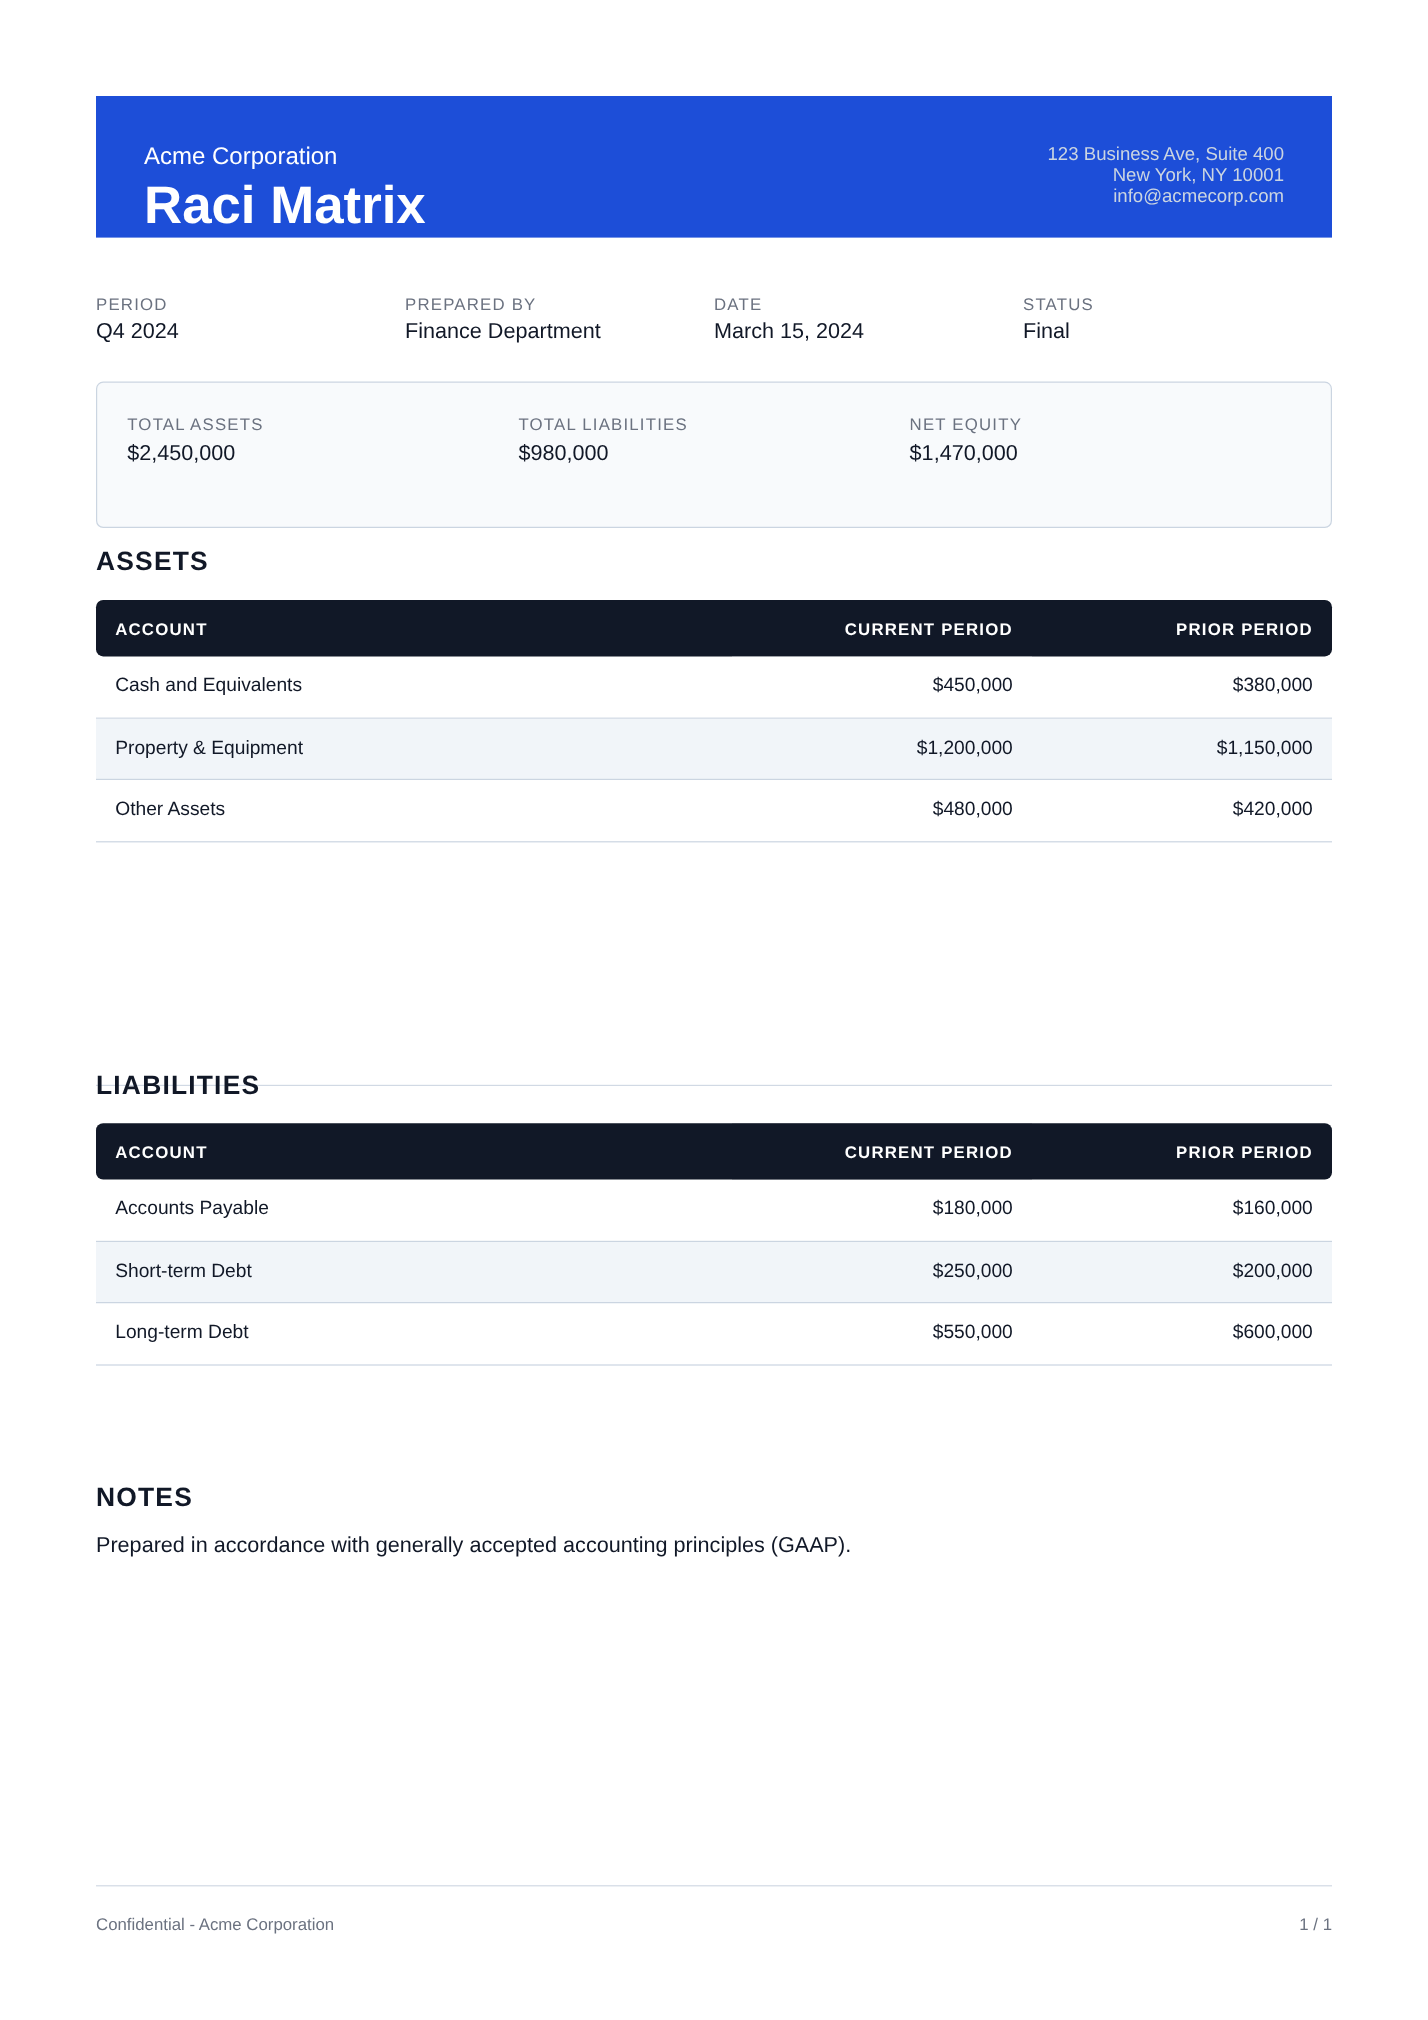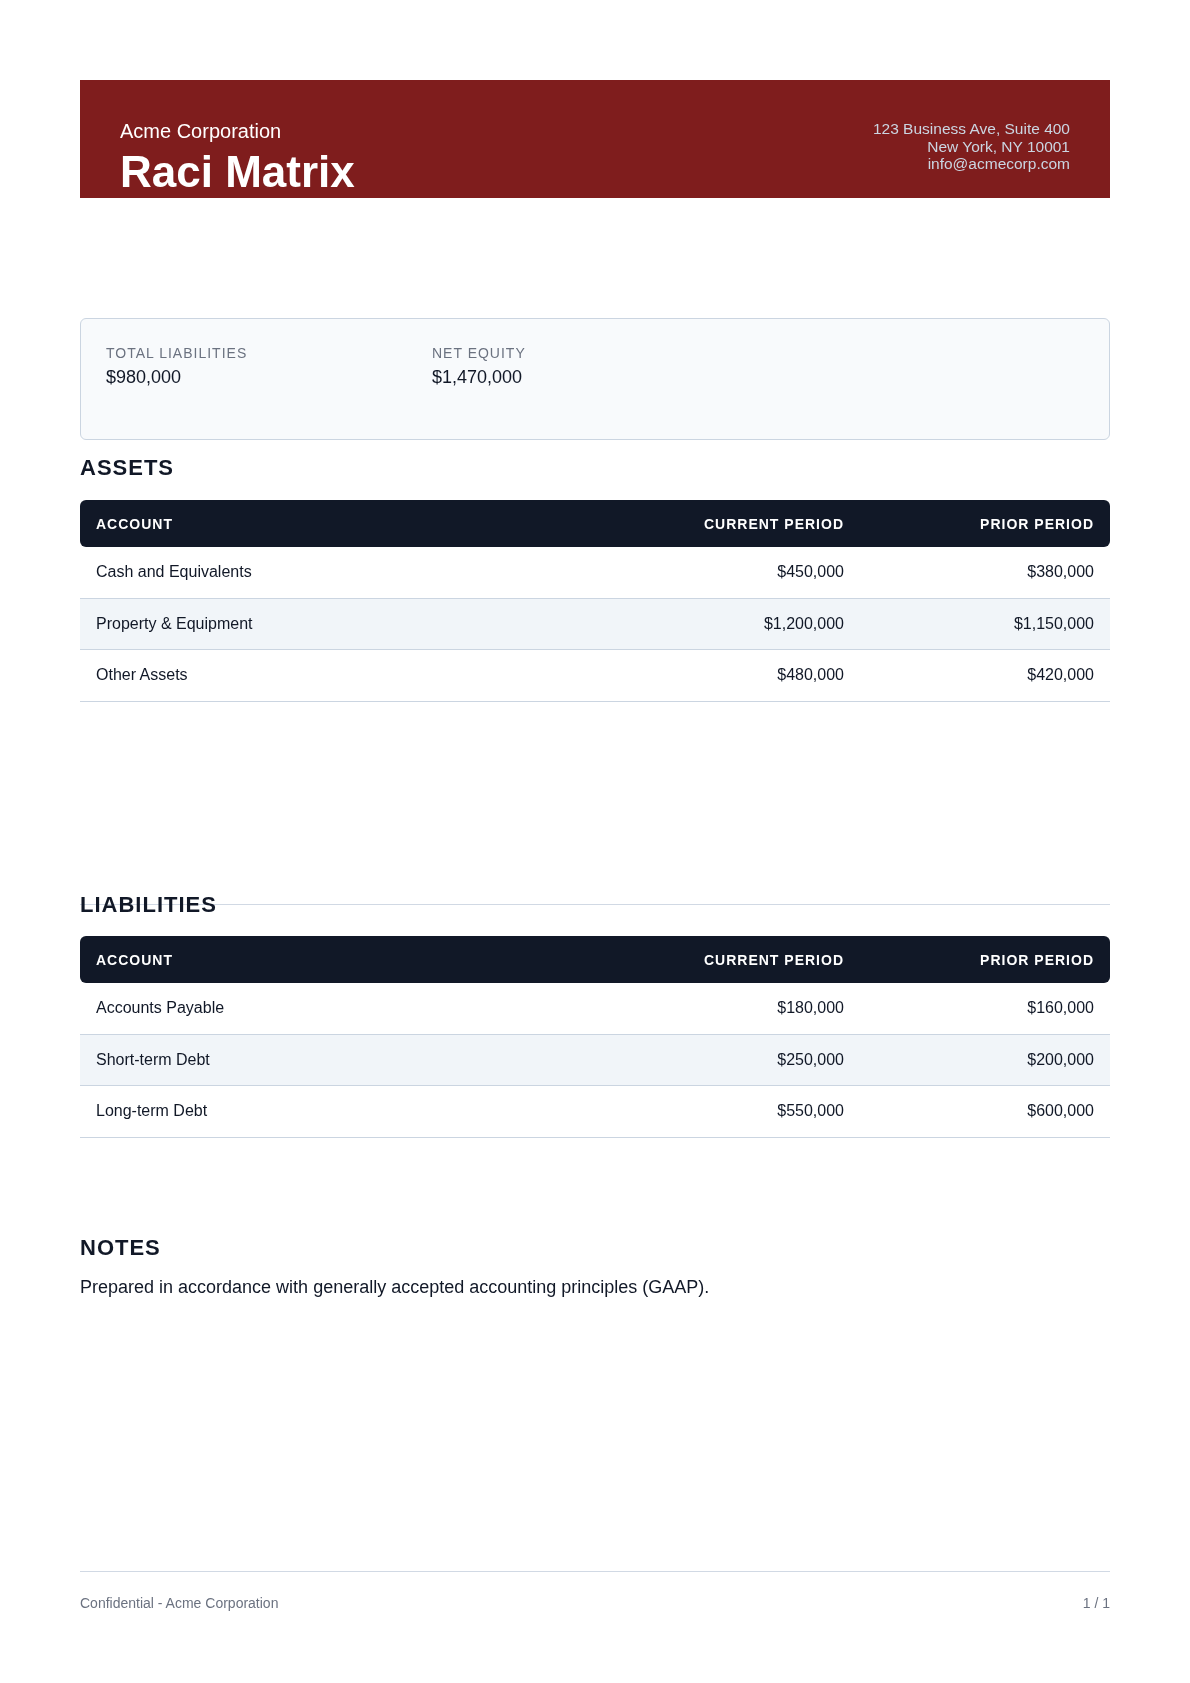--- a/index.html
+++ b/index.html
@@ -1,20 +1,20 @@
 <!DOCTYPE html>
 <html><head>
 <meta charset="utf-8">
 <style>
   * { box-sizing: border-box; margin: 0; padding: 0; }
   html, body { width: 1190px; height: 1683px; background: #ffffff; }
   body { font-family: "Liberation Sans", sans-serif; color: #111827; position: relative; }
   .page { position: absolute; left: 80px; top: 80px; width: 1030px; }
 
-  .header { background: #7f1d1d; height: 118px; position: relative; }
+  .header { background: #1d4ed8; height: 118px; position: relative; }
   .company { position: absolute; left: 40px; top: 40px; color: #ffffff; font-size: 20px; }
   .doc-title { position: absolute; left: 40px; top: 68px; color: #ffffff; font-size: 44px; font-weight: bold; line-height: 1.1; }
   .addr { position: absolute; right: 40px; top: 40px; text-align: right; color: #cbd5e1; font-size: 15.5px; line-height: 17.5px; }
 
   .meta { position: absolute; top: 165px; left: 0; width: 1030px; display: flex; }
   .meta-item { width: 257.5px; }
   .meta-label { font-size: 14px; letter-spacing: 1px; color: #6b7280; text-transform: uppercase; }
   .meta-value { font-size: 18px; color: #111827; margin-top: 5px; }
 
   .summary { position: absolute; top: 238px; left: 0; width: 1030px; height: 122px; background: #f8fafc; border: 1.5px solid #cbd5e1; border-radius: 6px; display: flex; padding: 26px 25px; }
@@ -48,22 +48,44 @@
   <div class="header">
     <div class="company">Acme Corporation</div>
     <div class="doc-title">Raci Matrix</div>
     <div class="addr">
       <div>123 Business Ave, Suite 400</div>
       <div>New York, NY 10001</div>
       <div>info@acmecorp.com</div>
     </div>
   </div>
 
+  <div class="meta">
+    <div class="meta-item">
+      <div class="meta-label">PERIOD</div>
+      <div class="meta-value">Q4 2024</div>
+    </div>
+    <div class="meta-item">
+      <div class="meta-label">PREPARED BY</div>
+      <div class="meta-value">Finance Department</div>
+    </div>
+    <div class="meta-item">
+      <div class="meta-label">DATE</div>
+      <div class="meta-value">March 15, 2024</div>
+    </div>
+    <div class="meta-item">
+      <div class="meta-label">STATUS</div>
+      <div class="meta-value">Final</div>
+    </div>
+  </div>
 
   <div class="summary">
+    <div class="sum-item">
+      <div class="sum-label">TOTAL ASSETS</div>
+      <div class="sum-value">$2,450,000</div>
+    </div>
     <div class="sum-item">
       <div class="sum-label">TOTAL LIABILITIES</div>
       <div class="sum-value">$980,000</div>
     </div>
     <div class="sum-item">
       <div class="sum-label">NET EQUITY</div>
       <div class="sum-value">$1,470,000</div>
     </div>
   </div>
 

